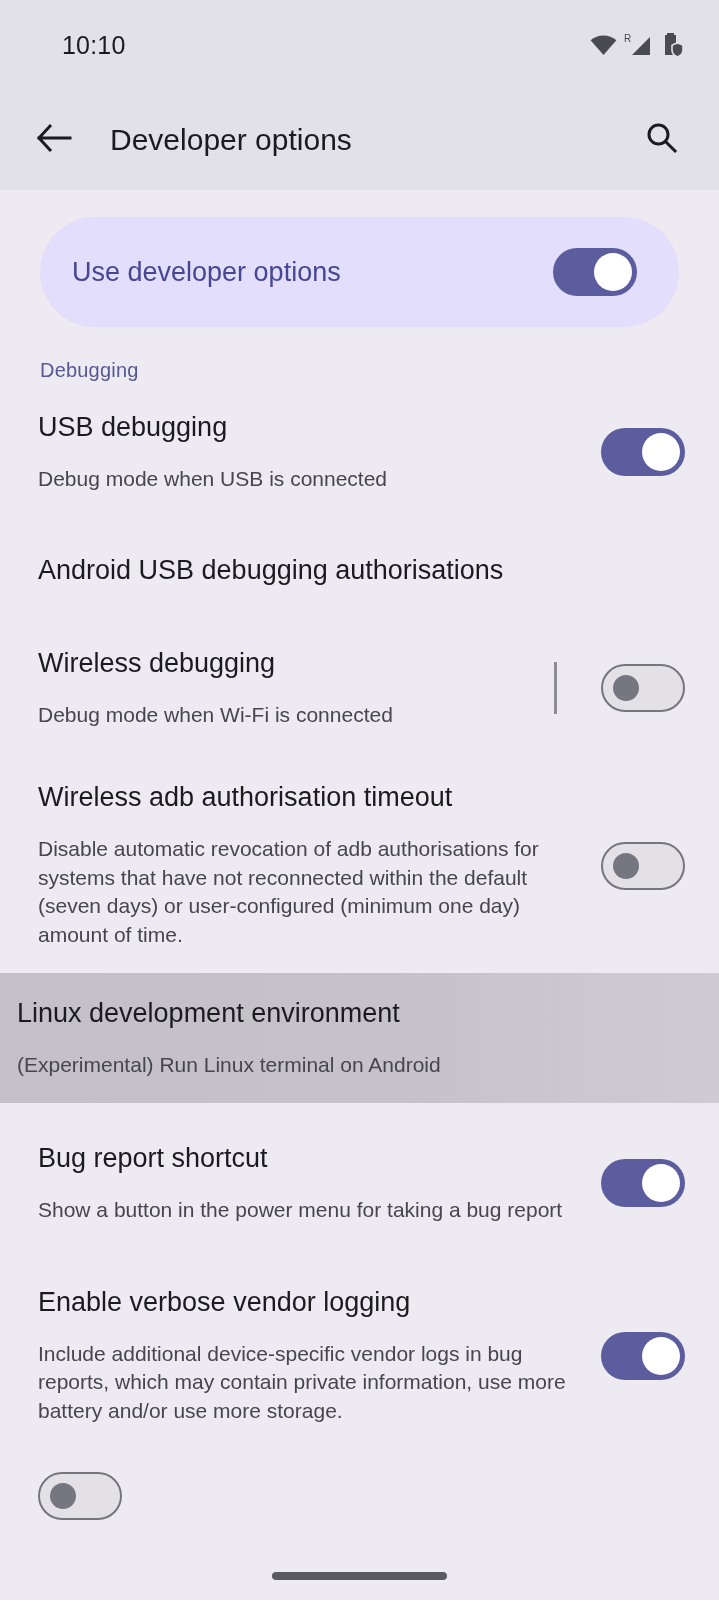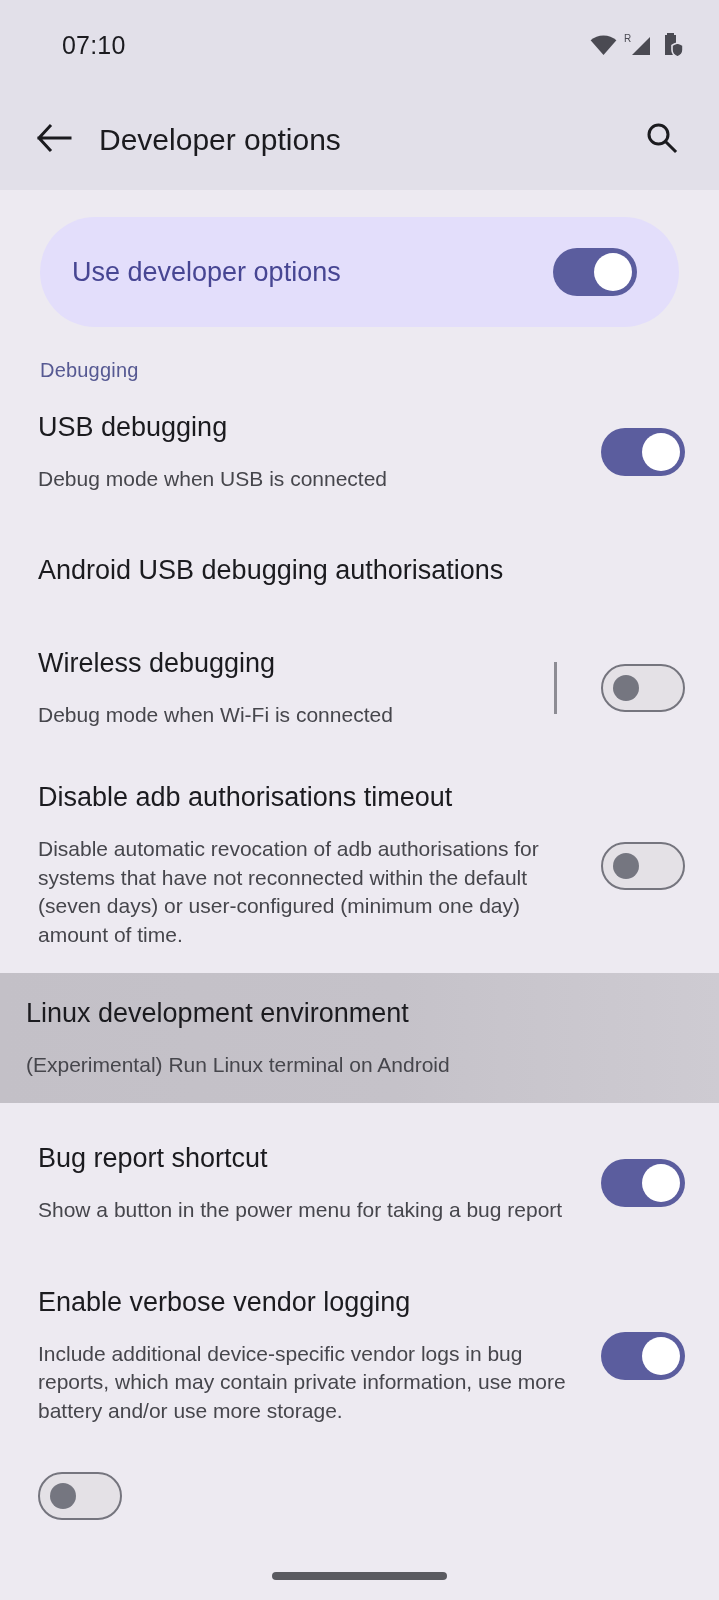--- a/index.html
+++ b/index.html
@@ -49,21 +49,21 @@
   }
   .back-btn {
     width: 56px; height: 56px;
     display: flex; align-items: center; justify-content: center;
     flex: 0 0 auto;
     cursor: pointer;
   }
   .app-title {
     font-size: 30px;
     color: #1b1b1f;
-    margin-left: 17px;
+    margin-left: 28px;
     flex: 1 1 auto;
     white-space: nowrap;
   }
   .search-btn {
     width: 56px; height: 56px;
     display: flex; align-items: center; justify-content: center;
     flex: 0 0 auto;
     cursor: pointer;
   }
 
@@ -172,21 +172,21 @@
     width: 3px;
     height: 52px;
     background: #8d8c94;
     margin-right: 44px;
     flex: 0 0 auto;
   }
 
   
   .row.highlighted {
     background: linear-gradient(90deg, #C3C0C7 0%, #C5C2C9 55%, #CECBD2 100%);
-    padding-left: 26px;
+    padding-left: 17px;
     justify-content: flex-end;
   }
 
   
   .nav-bar {
     position: absolute;
     left: 0; right: 0; bottom: 0;
     height: 48px;
     display: flex;
     align-items: center;
@@ -197,21 +197,21 @@
     width: 175px;
     height: 8px;
     border-radius: 4px;
     background: #5a5a60;
   }
 </style>
 </head>
 <body>
 
 <div class="status-bar">
-  <div class="status-time">07:10</div>
+  <div class="status-time">10:10</div>
   <div class="status-icons">
     <span>
       <svg width="27" height="22" viewBox="0 0 27 22">
         <path d="M13.5 21 L0.6 6.2 C4.2 3.1 8.6 1.4 13.5 1.4 C18.4 1.4 22.8 3.1 26.4 6.2 Z" fill="#4a4a52"></path>
       </svg>
     </span>
     <span>
       <svg width="30" height="24" viewBox="0 0 30 24">
         <text x="0" y="9" font-family="Liberation Sans, sans-serif" font-size="10" fill="#4a4a52">R</text>
         <path d="M26 4 L26 22 L8 22 Z" fill="#4a4a52"></path>
@@ -283,21 +283,21 @@
     <div class="row-control">
       <div class="v-divider"></div>
       <div class="switch off">
         <div class="thumb"></div>
       </div>
     </div>
   </div>
 
   <div class="row" style="height:215px;">
     <div class="row-texts">
-      <div class="row-title">Disable adb authorisations timeout</div>
+      <div class="row-title">Wireless adb authorisation timeout</div>
       <div class="row-sub">Disable automatic revocation of adb authorisations for systems that have not reconnected within the default (seven days) or user-configured (minimum one day) amount of time.</div>
     </div>
     <div class="row-control">
       <div class="switch off">
         <div class="thumb"></div>
       </div>
     </div>
   </div>
 
   <div class="row highlighted" style="height:130px;">

